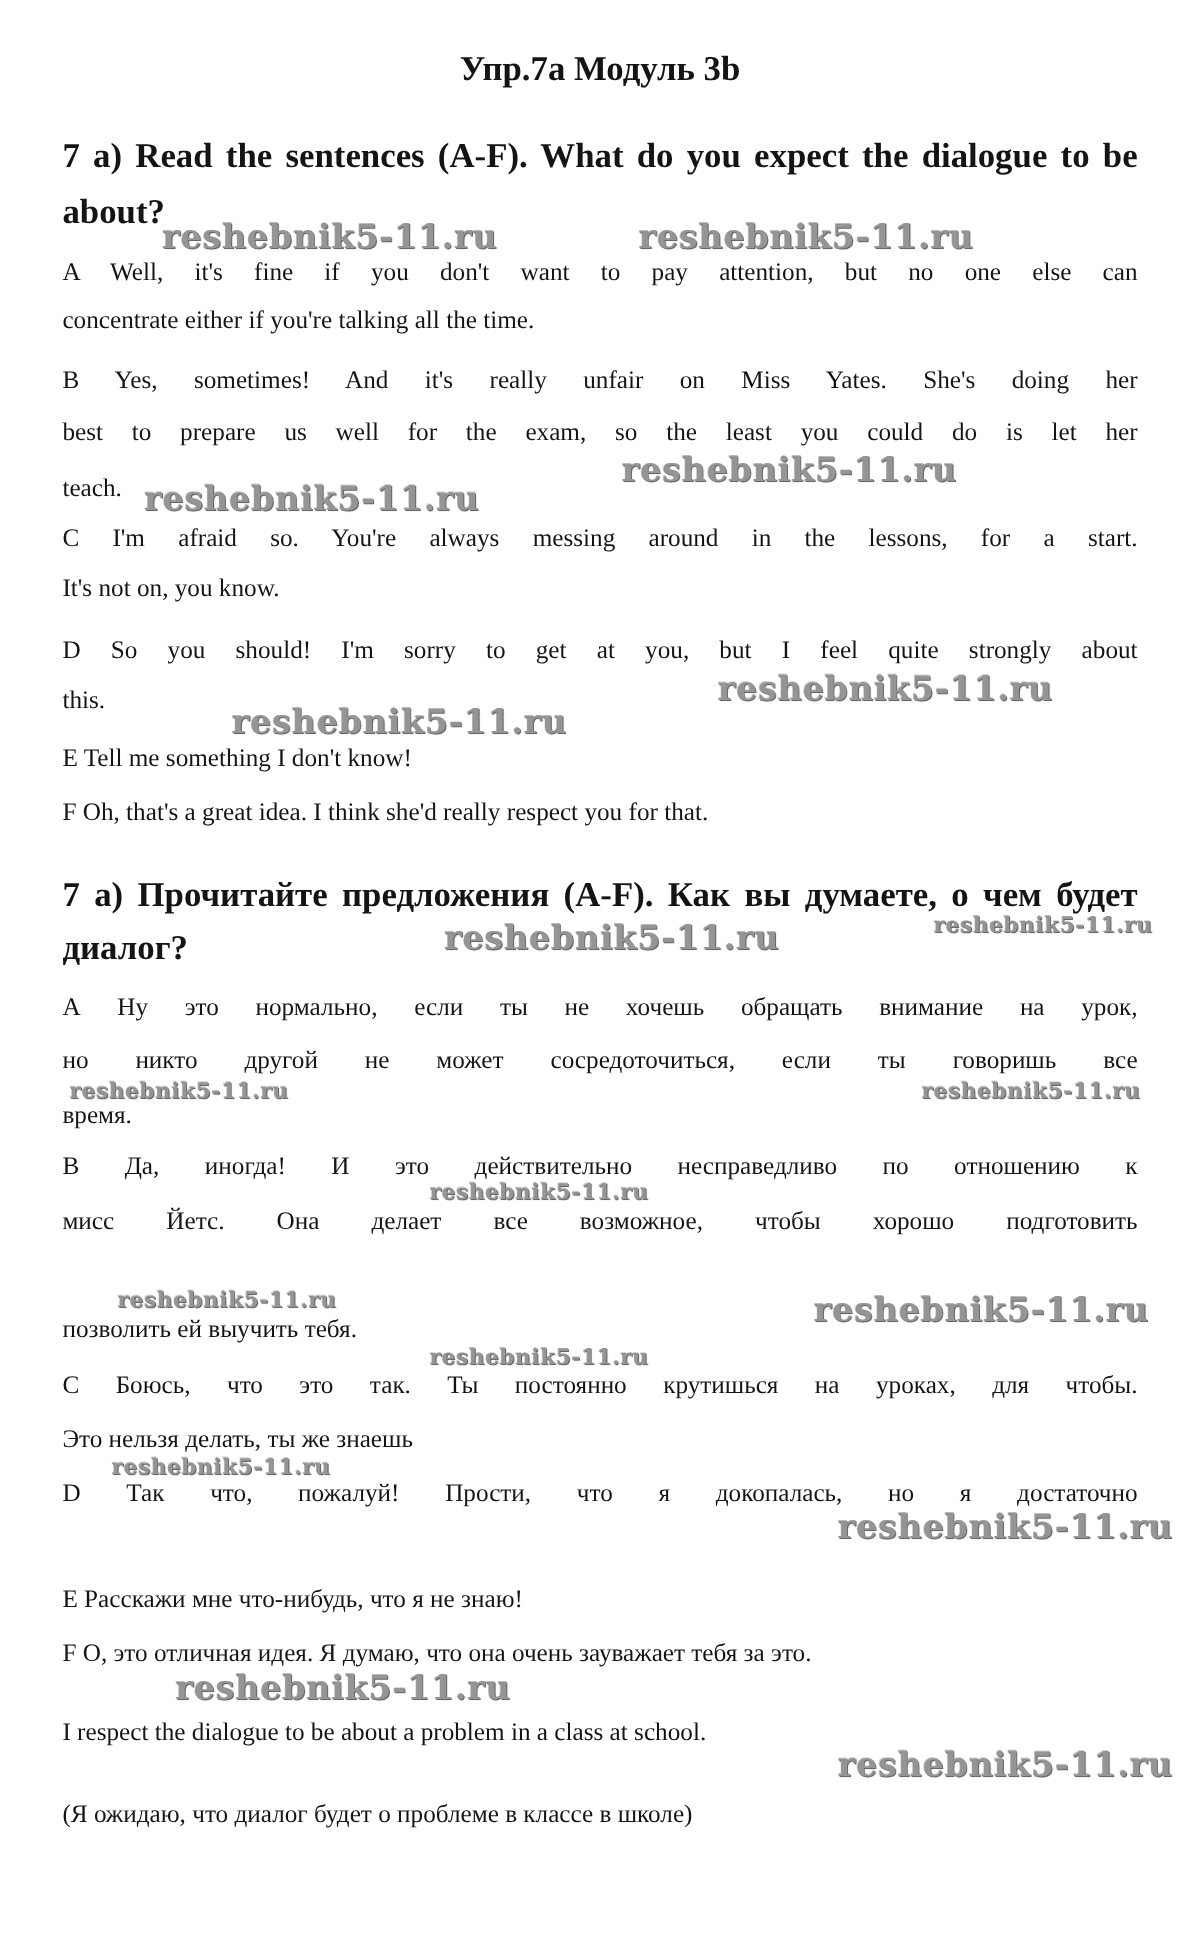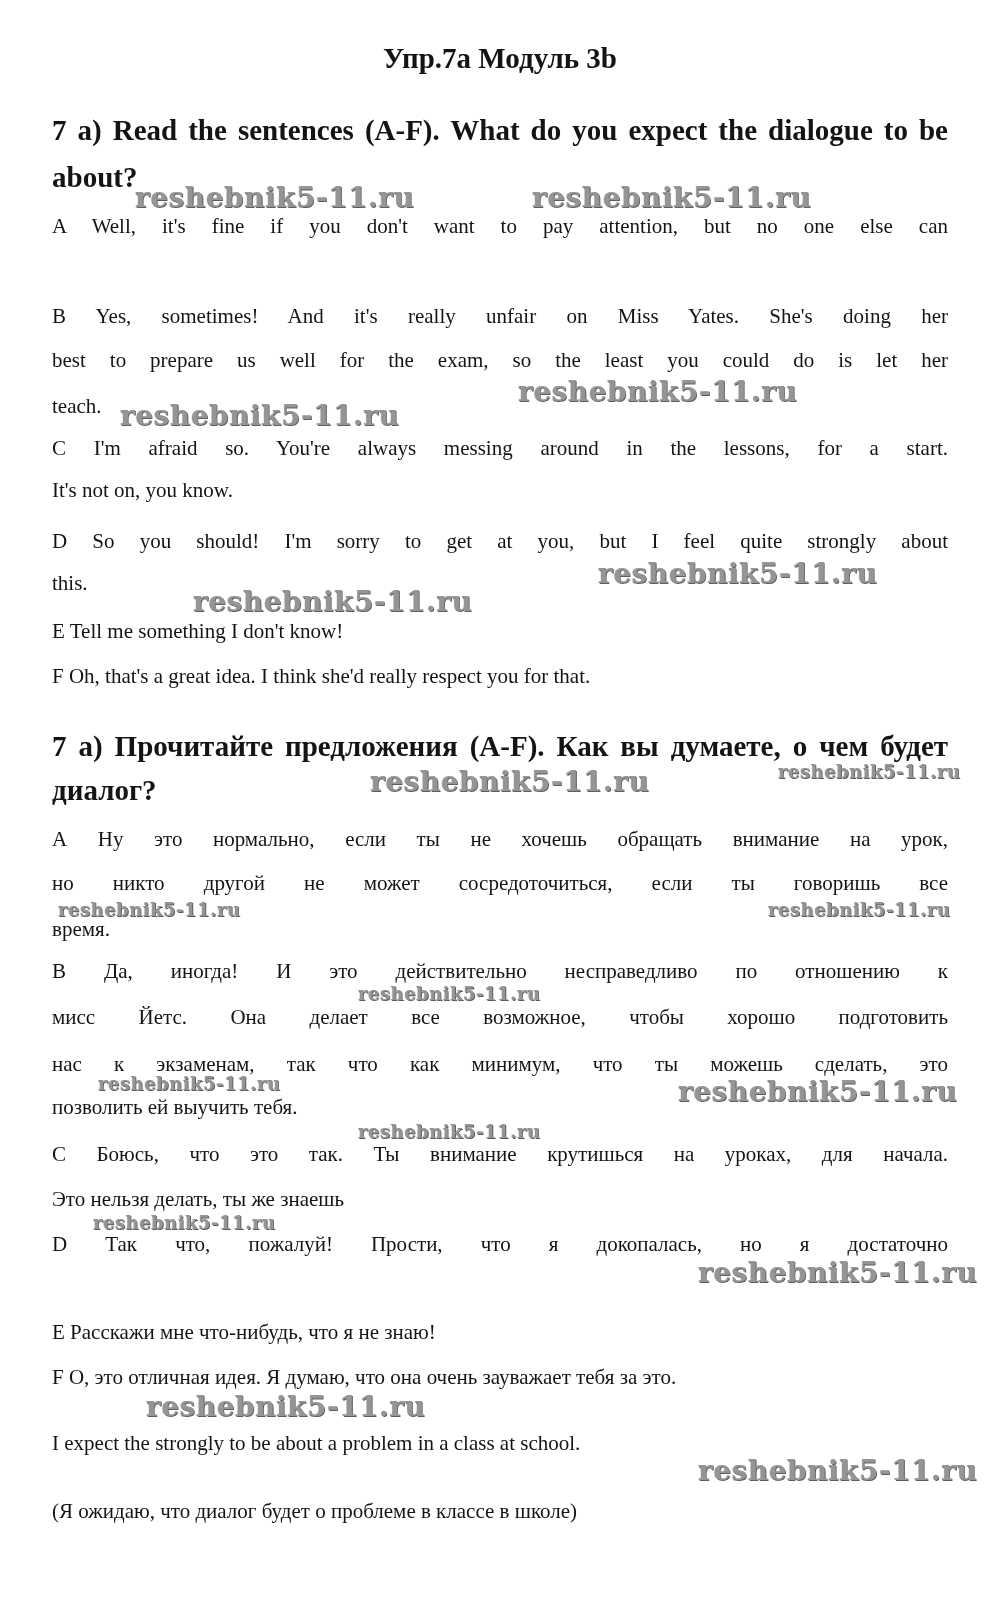--- a/index.html
+++ b/index.html
@@ -47,20 +47,21 @@
 <body>
 
 <div id="page">
 
   <div class="line title" style="top:36px">Упр.7а Модуль 3b</div>
 
   <div class="line b j" style="top:108px">7 a) Read the sentences (A-F). What do you expect the dialogue to be</div>
   <div class="line b nw" style="top:155px">about?</div>
 
   <div class="line j" style="top:204px">A Well, it's fine if you don't want to pay attention, but no one else can</div>
+  <div class="line nw" style="top:244px">concentrate either if you're talking all the time.</div>
 
   <div class="line j" style="top:294px">B Yes, sometimes! And it's really unfair on Miss Yates. She's doing her</div>
   <div class="line j" style="top:338px">best to prepare us well for the exam, so the least you could do is let her</div>
   <div class="line nw" style="top:384px">teach.</div>
 
   <div class="line j" style="top:426px">C I'm afraid so. You're always messing around in the lessons, for a start.</div>
   <div class="line nw" style="top:468px">It's not on, you know.</div>
 
   <div class="line j" style="top:519px">D So you should! I'm sorry to get at you, but I feel quite strongly about</div>
   <div class="line nw" style="top:561px">this.</div>
@@ -70,32 +71,31 @@
 
   <div class="line b j" style="top:724px">7 а) Прочитайте предложения (A-F). Как вы думаете, о чем будет</div>
   <div class="line j" style="top:817px">А Ну это нормально, если ты не хочешь обращать внимание на урок,</div>
 
   <div class="line b nw" style="top:768px">диалог?</div>
   <div class="line j" style="top:861px">но никто другой не может сосредоточиться, если ты говоришь все</div>
   <div class="line j" style="top:949px">В Да, иногда! И это действительно несправедливо по отношению к</div>
 
   <div class="line nw" style="top:907px">время.</div>
   <div class="line j" style="top:995px">мисс Йетс. Она делает все возможное, чтобы хорошо подготовить</div>
-  <div class="line j" style="top:1042px">нас к экзаменам, так что как минимум, что ты можешь сделать, это</div>
   <div class="line nw" style="top:1085px">позволить ей выучить тебя.</div>
 
-  <div class="line j" style="top:1132px">C Боюсь, что это так. Ты внимание крутишься на уроках, для начала.</div>
+  <div class="line j" style="top:1132px">C Боюсь, что это так. Ты постоянно крутишься на уроках, для чтобы.</div>
   <div class="line j" style="top:1222px">D Так что, пожалуй! Прости, что я докопалась, но я достаточно</div>
 
   <div class="line nw" style="top:1177px">Это нельзя делать, ты же знаешь</div>
 
   <div class="line nw" style="top:1310px">E Расскажи мне что-нибудь, что я не знаю!</div>
   <div class="line nw" style="top:1355px">F О, это отличная идея. Я думаю, что она очень зауважает тебя за это.</div>
 
-  <div class="line nw" style="top:1421px">I expect the strongly to be about a problem in a class at school.</div>
+  <div class="line nw" style="top:1421px">I respect the dialogue to be about a problem in a class at school.</div>
   <div class="line nw" style="top:1489px">(Я ожидаю, что диалог будет о проблеме в классе в школе)</div>
 
   <span class="wm wm-lg" style="left:135px;top:182px">reshebnik5-11.ru</span>
   <span class="wm wm-lg" style="left:532px;top:182px">reshebnik5-11.ru</span>
   <span class="wm wm-lg" style="left:518px;top:376px">reshebnik5-11.ru</span>
   <span class="wm wm-lg" style="left:120px;top:400px">reshebnik5-11.ru</span>
   <span class="wm wm-lg" style="left:598px;top:558px">reshebnik5-11.ru</span>
   <span class="wm wm-lg" style="left:193px;top:586px">reshebnik5-11.ru</span>
   <span class="wm wm-lg" style="left:370px;top:766px">reshebnik5-11.ru</span>
   <span class="wm wm-lg" style="left:678px;top:1076px">reshebnik5-11.ru</span>

